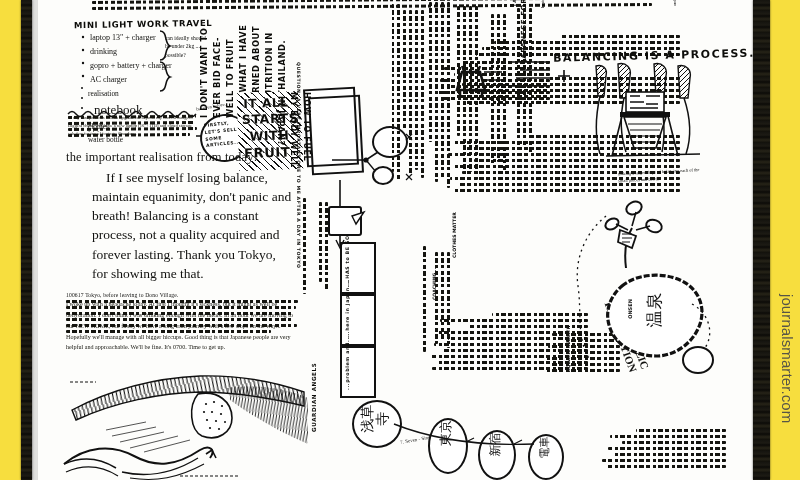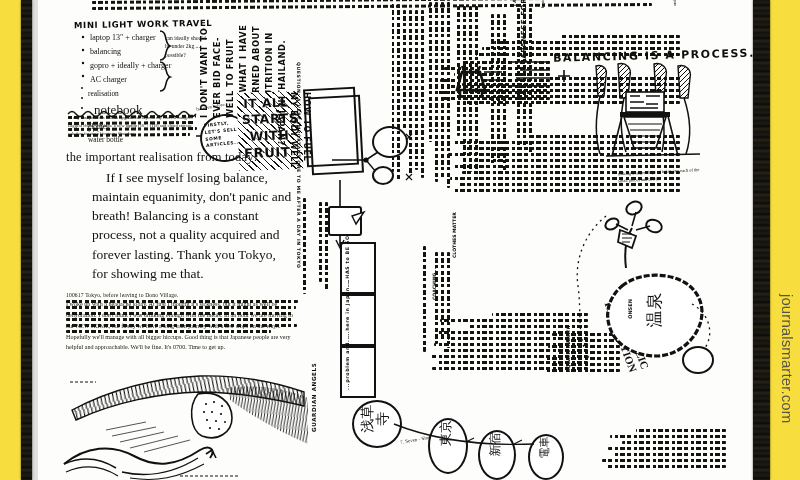--- a/index.html
+++ b/index.html
@@ -76,22 +76,22 @@
 
   <div class="para" style="left:92px;top:1px;width:575px;">
     <div class="ln" style="width:568px;transform:rotate(-.5deg)"></div>
     <div class="ln" style="width:560px;transform:rotate(-.4deg)"></div>
   </div>
 
   <div class="caps" style="left:74px;top:20px;font-size:8.5px;transform:rotate(-1deg);">MINI LIGHT WORK TRAVEL</div>
 
   <div class="scrawl" style="left:82px;top:33px;">
     <div class="cursive" style="position:relative;font-size:8px;margin:0 0 5px 8px;white-space:nowrap;">laptop 13" + charger</div>
-    <div class="cursive" style="position:relative;font-size:8px;margin:0 0 5px 8px;white-space:nowrap;">balancing</div>
-    <div class="cursive" style="position:relative;font-size:8px;margin:0 0 5px 8px;white-space:nowrap;">gopro + ideally + charger</div>
+    <div class="cursive" style="position:relative;font-size:8px;margin:0 0 5px 8px;white-space:nowrap;">drinking</div>
+    <div class="cursive" style="position:relative;font-size:8px;margin:0 0 5px 8px;white-space:nowrap;">gopro + battery + charger</div>
     <div class="cursive" style="position:relative;font-size:8px;margin:0 0 5px 8px;white-space:nowrap;">AC charger</div>
     <div class="cursive" style="position:relative;font-size:7.4px;margin:0 0 4px 6px;white-space:nowrap;">realisation</div>
     <div class="cursive" style="position:relative;font-size:13px;margin:0 0 4px 12px;white-space:nowrap;">notebook</div>
     <div class="cursive" style="position:relative;font-size:7.4px;margin:0 0 4px 6px;white-space:nowrap;">clothes</div>
     <div class="cursive" style="position:relative;font-size:7.4px;margin:0 0 4px 6px;white-space:nowrap;">water bottle</div>
   </div>
 
   <svg style="position:absolute;left:80px;top:33px;width:10px;height:82px;">
     <g fill="#111">
       <circle cx="3" cy="4" r="1.2"></circle>

